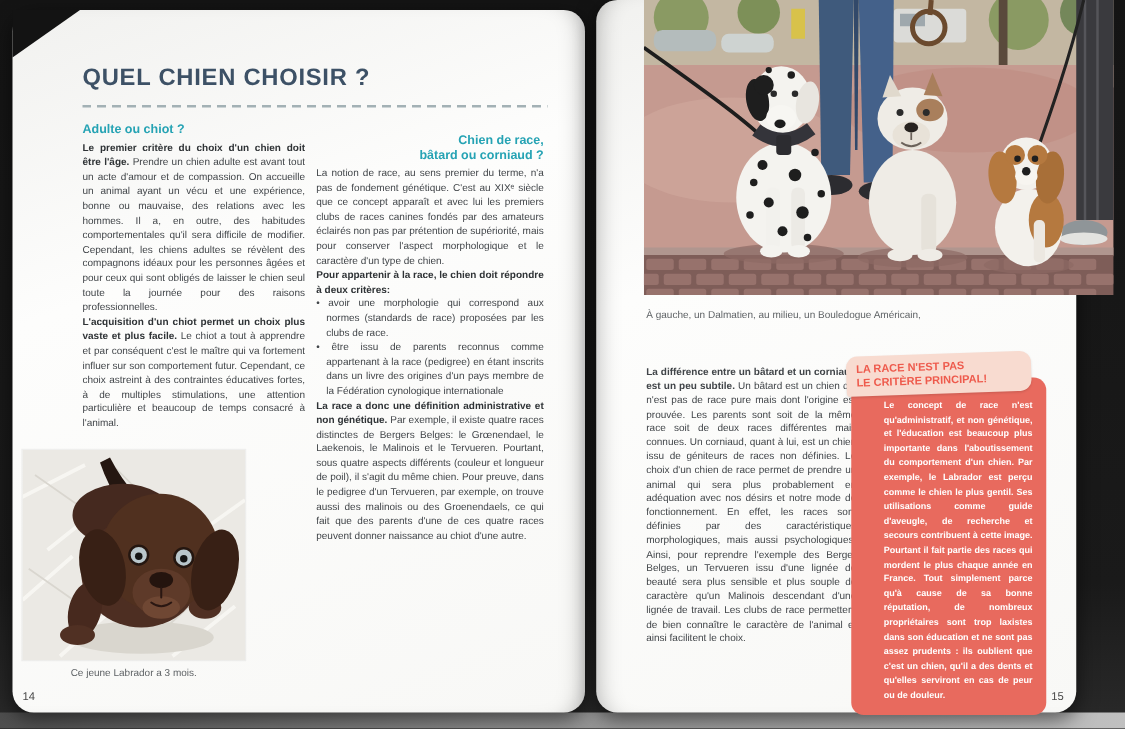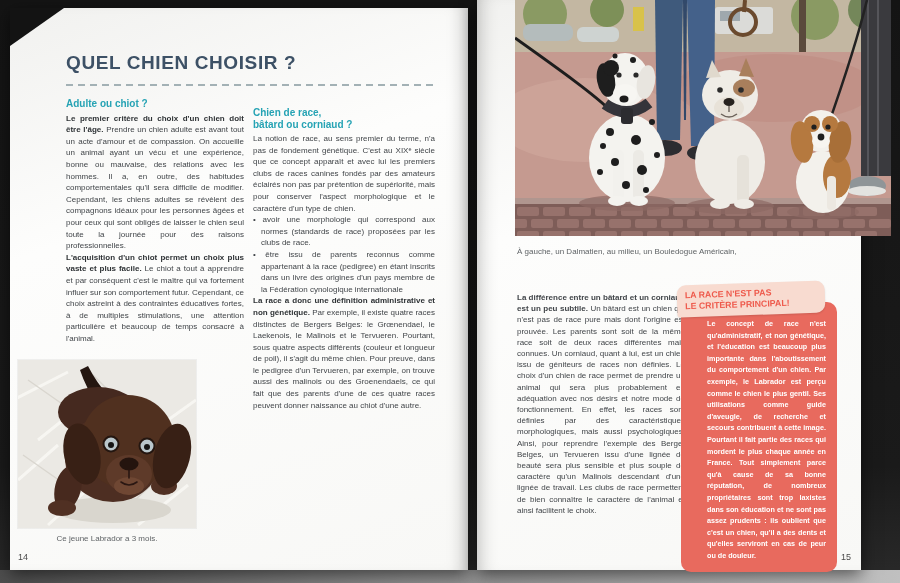--- a/index.html
+++ b/index.html
@@ -2,38 +2,38 @@
 <html><head>
 <meta charset="utf-8">
 <style>
   html,body{margin:0;padding:0;background:#101010;}
   .screen{position:relative;width:900px;height:583px;overflow:hidden;
           background:linear-gradient(180deg,#141414 0%,#1a1a1a 80%,#2a2a2a 100%);
           font-family:"Liberation Sans","DejaVu Sans",sans-serif;}
   .bottom-strip{position:absolute;left:0;bottom:0;width:900px;height:13px;
           background:linear-gradient(90deg,#4e4e4e,#8f8f8f 45%,#c0c0c0);}
   .page{position:absolute;background:linear-gradient(160deg,#f1f1ef 0%,#fdfdfc 35%,#f8f8f6 100%);
-          box-shadow:0 5px 16px rgba(0,0,0,.55);}
+          box-shadow:0 5px 16px rgba(0,0,0,.55);border-radius:17px;}
   .page-left{left:10px;top:8px;width:458px;height:562px;
           box-shadow:0 5px 16px rgba(0,0,0,.55), inset -16px 0 20px -16px rgba(0,0,0,.35);}
   .page-right{left:477px;top:0;width:384px;height:570px;
           box-shadow:0 5px 16px rgba(0,0,0,.55), inset 16px 0 20px -16px rgba(0,0,0,.3);}
   .corner-wedge{position:absolute;left:0;top:0;width:0;height:0;
           border-top:38px solid #131313;border-right:54px solid transparent;}
   .title{position:absolute;left:56px;top:44px;margin:0;font-size:19px;font-weight:bold;
           letter-spacing:.6px;color:#3d5166;}
   .dashed{position:absolute;left:56px;top:76px;width:372px;height:2px;
           background:repeating-linear-gradient(90deg,#a3b1b5 0 7px,transparent 7px 12px);}
   .col{position:absolute;top:90px;color:#414549;font-size:8px;line-height:11.6px;}
   .col1{left:56px;width:178px;}
   .col2{left:243px;width:182px;}
   .col p{margin:0;text-align:justify;}
   .col b{color:#2f3336;margin-top:20px;}
   h2.teal{margin:0 0 3px 0;font-size:10px;color:#26a3b4;font-weight:bold;}
-  h2.teal.second{margin-top:9px;white-space:pre-line;line-height:11.5px;}
+  h2.teal.second{margin-top:9px;white-space:pre-line;line-height:11.5px;text-align:right;}
   .bullet{padding-left:8px;text-indent:-8px;}
   .photo-left{position:absolute;left:8px;top:352px;width:178px;height:168px;overflow:hidden;
           box-shadow:0 0 0 1px rgba(0,0,0,.05);}
   .caption-left{position:absolute;left:8px;top:526px;width:178px;text-align:center;
           font-size:8px;color:#5f6366;}
   .pagenum{position:absolute;bottom:8px;font-size:9px;color:#4a4a4a;}
   .pn-left{left:8px;} .pn-right{right:10px;text-align:right;}
   .photo-right{position:absolute;left:38px;top:0;width:376px;height:236px;overflow:hidden;}
   .caption-right{position:absolute;left:40px;top:246px;width:340px;font-size:8px;
           color:#5f6366;line-height:12px;}
@@ -64,20 +64,21 @@
     <div class="col col1">
       <h2 class="teal">Adulte ou chiot ?</h2>
       <p><b>Le premier critère du choix d'un chien doit être l'âge.</b> <span>Prendre un chien adulte est avant tout un acte d'amour et de compassion. On accueille un animal ayant un vécu et une expérience, bonne ou mauvaise, des relations avec les hommes. Il a, en outre, des habitudes comportementales qu'il sera difficile de modifier. Cependant, les chiens adultes se révèlent des compagnons idéaux pour les personnes âgées et pour ceux qui sont obligés de laisser le chien seul toute la journée pour des raisons professionnelles.</span></p>
       <p><b>L'acquisition d'un chiot permet un choix plus vaste et plus facile.</b> <span>Le chiot a tout à apprendre et par conséquent c'est le maître qui va fortement influer sur son comportement futur. Cependant, ce choix astreint à des contraintes éducatives fortes, à de multiples stimulations, une attention particulière et beaucoup de temps consacré à l'animal.</span></p>
     </div>
 
     <div class="col col2">
       <h2 class="teal second">Chien de race,
 bâtard ou corniaud ?</h2>
       <p><span>La notion de race, au sens premier du terme, n'a pas de fondement génétique. C'est au XIXᵉ siècle que ce concept apparaît et avec lui les premiers clubs de races canines fondés par des amateurs éclairés non pas par prétention de supériorité, mais pour conserver l'aspect morphologique et le caractère d'un type de chien.</span></p>
+      <p><b>Pour appartenir à la race, le chien doit répondre à deux critères:</b></p>
       <p class="bullet">• avoir une morphologie qui correspond aux normes (standards de race) proposées par les clubs de race.</p>
       <p class="bullet">• être issu de parents reconnus comme appartenant à la race (pedigree) en étant inscrits dans un livre des origines d'un pays membre de la Fédération cynologique internationale</p>
       <p><b>La race a donc une définition administrative et non génétique.</b> <span>Par exemple, il existe quatre races distinctes de Bergers Belges: le Grœnendael, le Laekenois, le Malinois et le Tervueren. Pourtant, sous quatre aspects différents (couleur et longueur de poil), il s'agit du même chien. Pour preuve, dans le pedigree d'un Tervueren, par exemple, on trouve aussi des malinois ou des Groenendaels, ce qui fait que des parents d'une de ces quatre races peuvent donner naissance au chiot d'une autre.</span></p>
     </div>
 
     <div class="photo-left">
       <svg width="178" height="168" viewBox="0 0 178 168" xmlns="http://www.w3.org/2000/svg">
         <rect width="178" height="168" fill="#ebe9e4"></rect>
         <g stroke="#f8f7f3" stroke-width="3" fill="none" opacity=".9">
           <path d="M-5 40 L50 12 M20 80 L70 40 M0 120 L40 85 M30 165 L80 120 M120 165 L170 125 M150 60 L178 40"></path>

